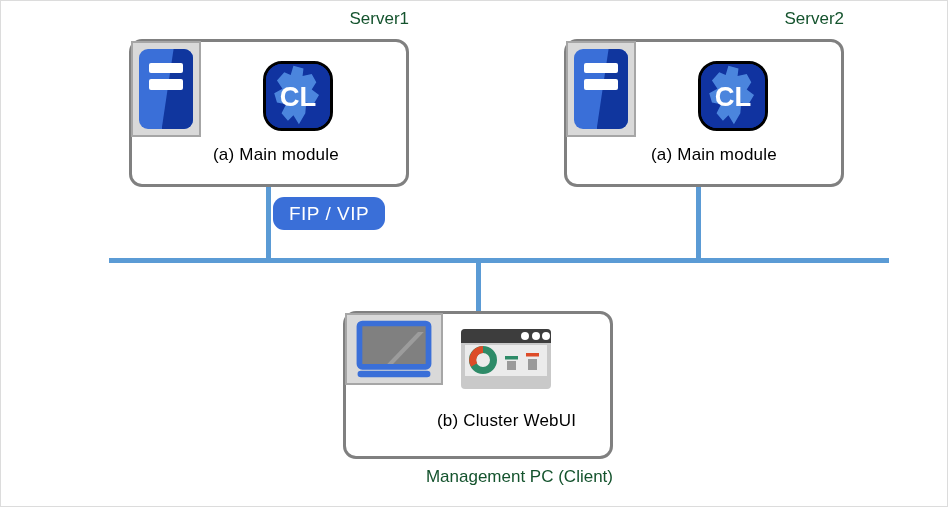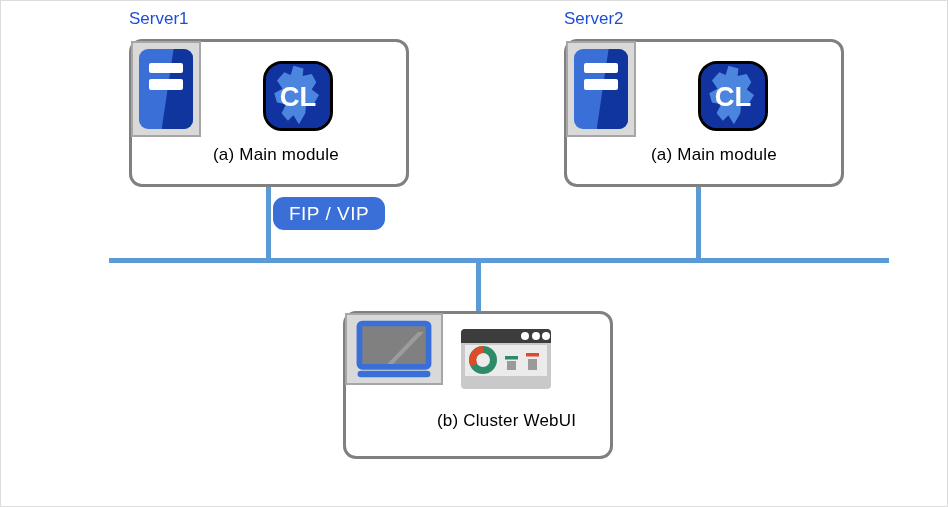--- a/index.html
+++ b/index.html
@@ -25,22 +25,22 @@
   .caption {
     position: absolute;
     font-size: 17px;
     color: #000000;
     white-space: nowrap;
     letter-spacing: 0.2px;
   }
   .node-title {
     position: absolute;
     font-size: 17px;
-    color: #1d4ed8;
-    text-align: left;
+    color: #14532d;
+    text-align: right;
     white-space: nowrap;
   }
 
   
   .box {
     position: absolute;
     background: #ffffff;
     border: 3px solid #808080;
     border-radius: 13px;
     box-sizing: border-box;
@@ -214,14 +214,15 @@
 
       <rect x="44" y="27" width="13" height="3.5" fill="#2e8b68"></rect>
       <rect x="46" y="32" width="9" height="9" fill="#9a9a9a"></rect>
       <rect x="65" y="24" width="13" height="3.5" fill="#dd4b28"></rect>
       <rect x="67" y="30" width="9" height="11" fill="#9a9a9a"></rect>
     </svg>
   </div>
 
   <div class="caption" style="left:436px; top:410px;">(b) Cluster WebUI</div>
 
+  <div class="node-title" style="left:342px; top:466px; width:270px;">Management PC (Client)</div>
 
 </div>
 
 </body></html>

